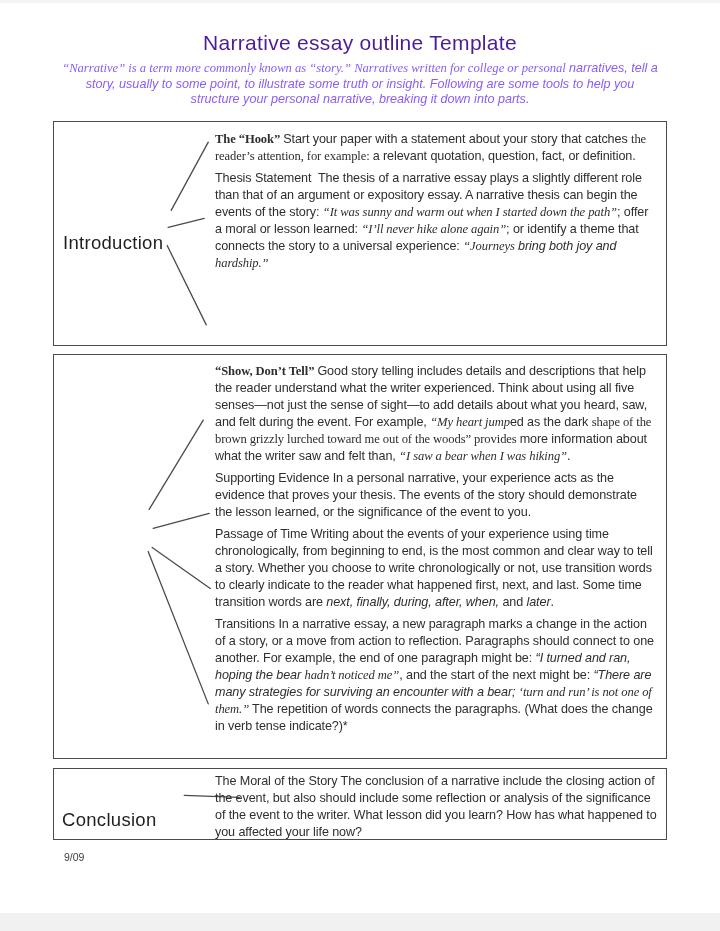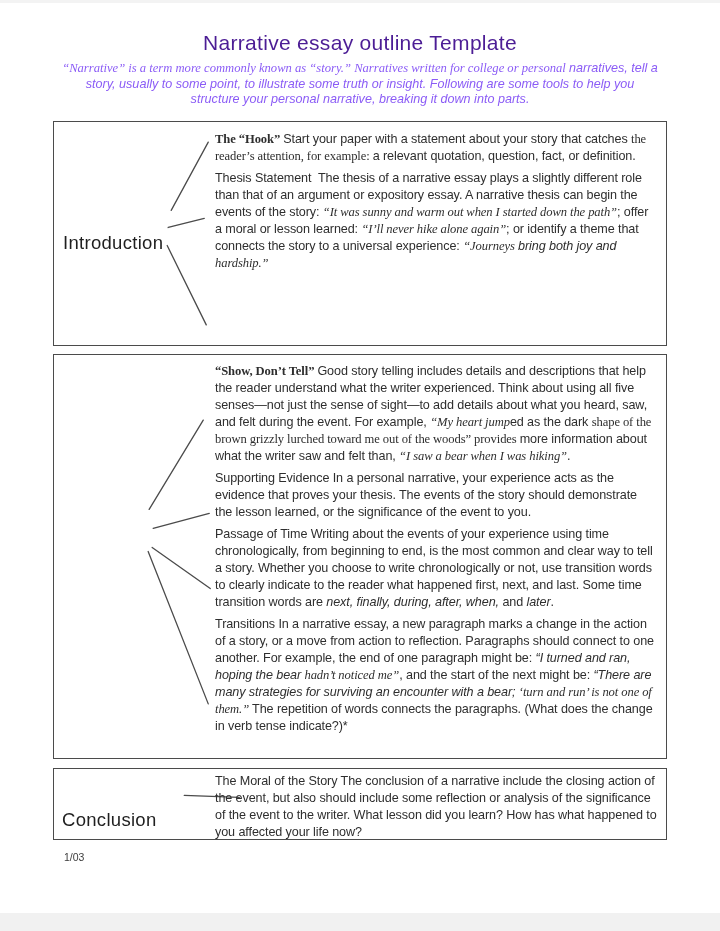--- a/index.html
+++ b/index.html
@@ -96,13 +96,13 @@
 <section class="box box-conclusion">
   <svg class="connectors" viewBox="0 0 611 69" preserveAspectRatio="none">
       <line x1="130" y1="26" x2="185" y2="28"></line>
     </svg>
   <div class="label label-conclusion">Conclusion</div>
   <div class="content">
       <div class="para"><span class="seg">The Moral of the Story The conclusion of a narrative include the closing action of the event, but also should include some reflection or analysis of the significance of the event to the writer. What lesson did you learn? How has what happened to you affected your life now?</span></div>
     </div>
 </section>
 
-<div class="footer">1/03</div>
+<div class="footer">9/09</div>
 
 </body></html>

